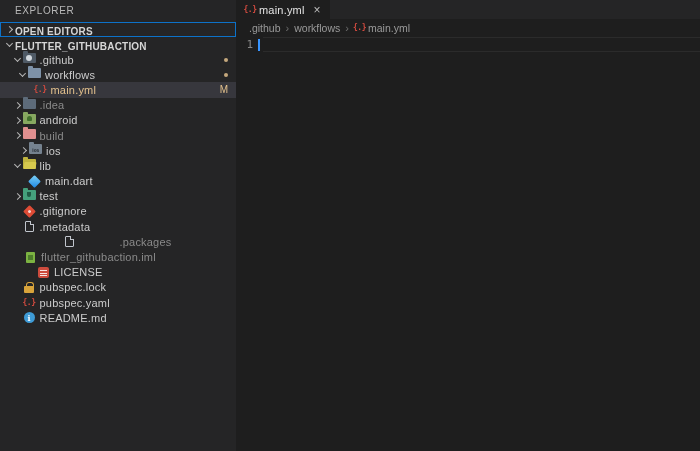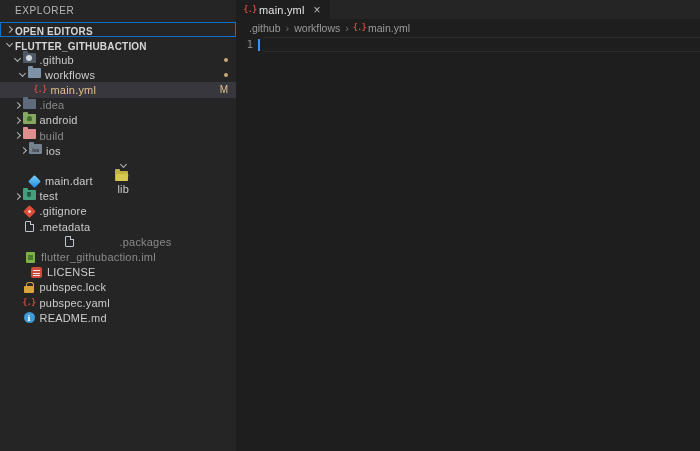--- a/index.html
+++ b/index.html
@@ -178,21 +178,21 @@
     <span class="badge"></span>
   </div>
         <div class="row st-normal" style="padding-left: 17px;">
     <span class="chev col"></span>
     <span class="icon i-folder-ios f">
             <span class="g">ios</span>
           </span>
     <span class="label">ios</span>
     <span class="badge"></span>
   </div>
-        <div class="row st-normal" style="padding-left: 10.5px; flex-direction: column;">
+        <div class="row st-normal" style="padding-left: 10.5px;">
     <span class="chev exp"></span>
     <span class="icon i-folder-lib f">
             <span class="ov"></span>
           </span>
     <span class="label">lib</span>
     <span class="badge"></span>
   </div>
         <div class="row st-normal" style="padding-left: 16px;">
     <span class="chev"></span>
     <span class="icon i-dart">
@@ -234,21 +234,21 @@
     <span class="badge"></span>
   </div>
         <div class="row st-ignored" style="padding-left: 12px;">
     <span class="chev"></span>
     <span class="icon i-iml">
             <span class="g-shape"></span>
           </span>
     <span class="label">flutter_githubaction.iml</span>
     <span class="badge"></span>
   </div>
-        <div class="row st-normal" style="padding-left: 18px; justify-content: space-between;">
+        <div class="row st-normal" style="padding-left: 25px; justify-content: space-between;">
     <span class="chev"></span>
     <span class="icon i-license">
             <span class="g-shape"></span>
           </span>
     <span class="label">LICENSE</span>
     <span class="badge"></span>
   </div>
         <div class="row st-normal" style="padding-left: 10.5px;">
     <span class="chev"></span>
     <span class="icon i-lock">

